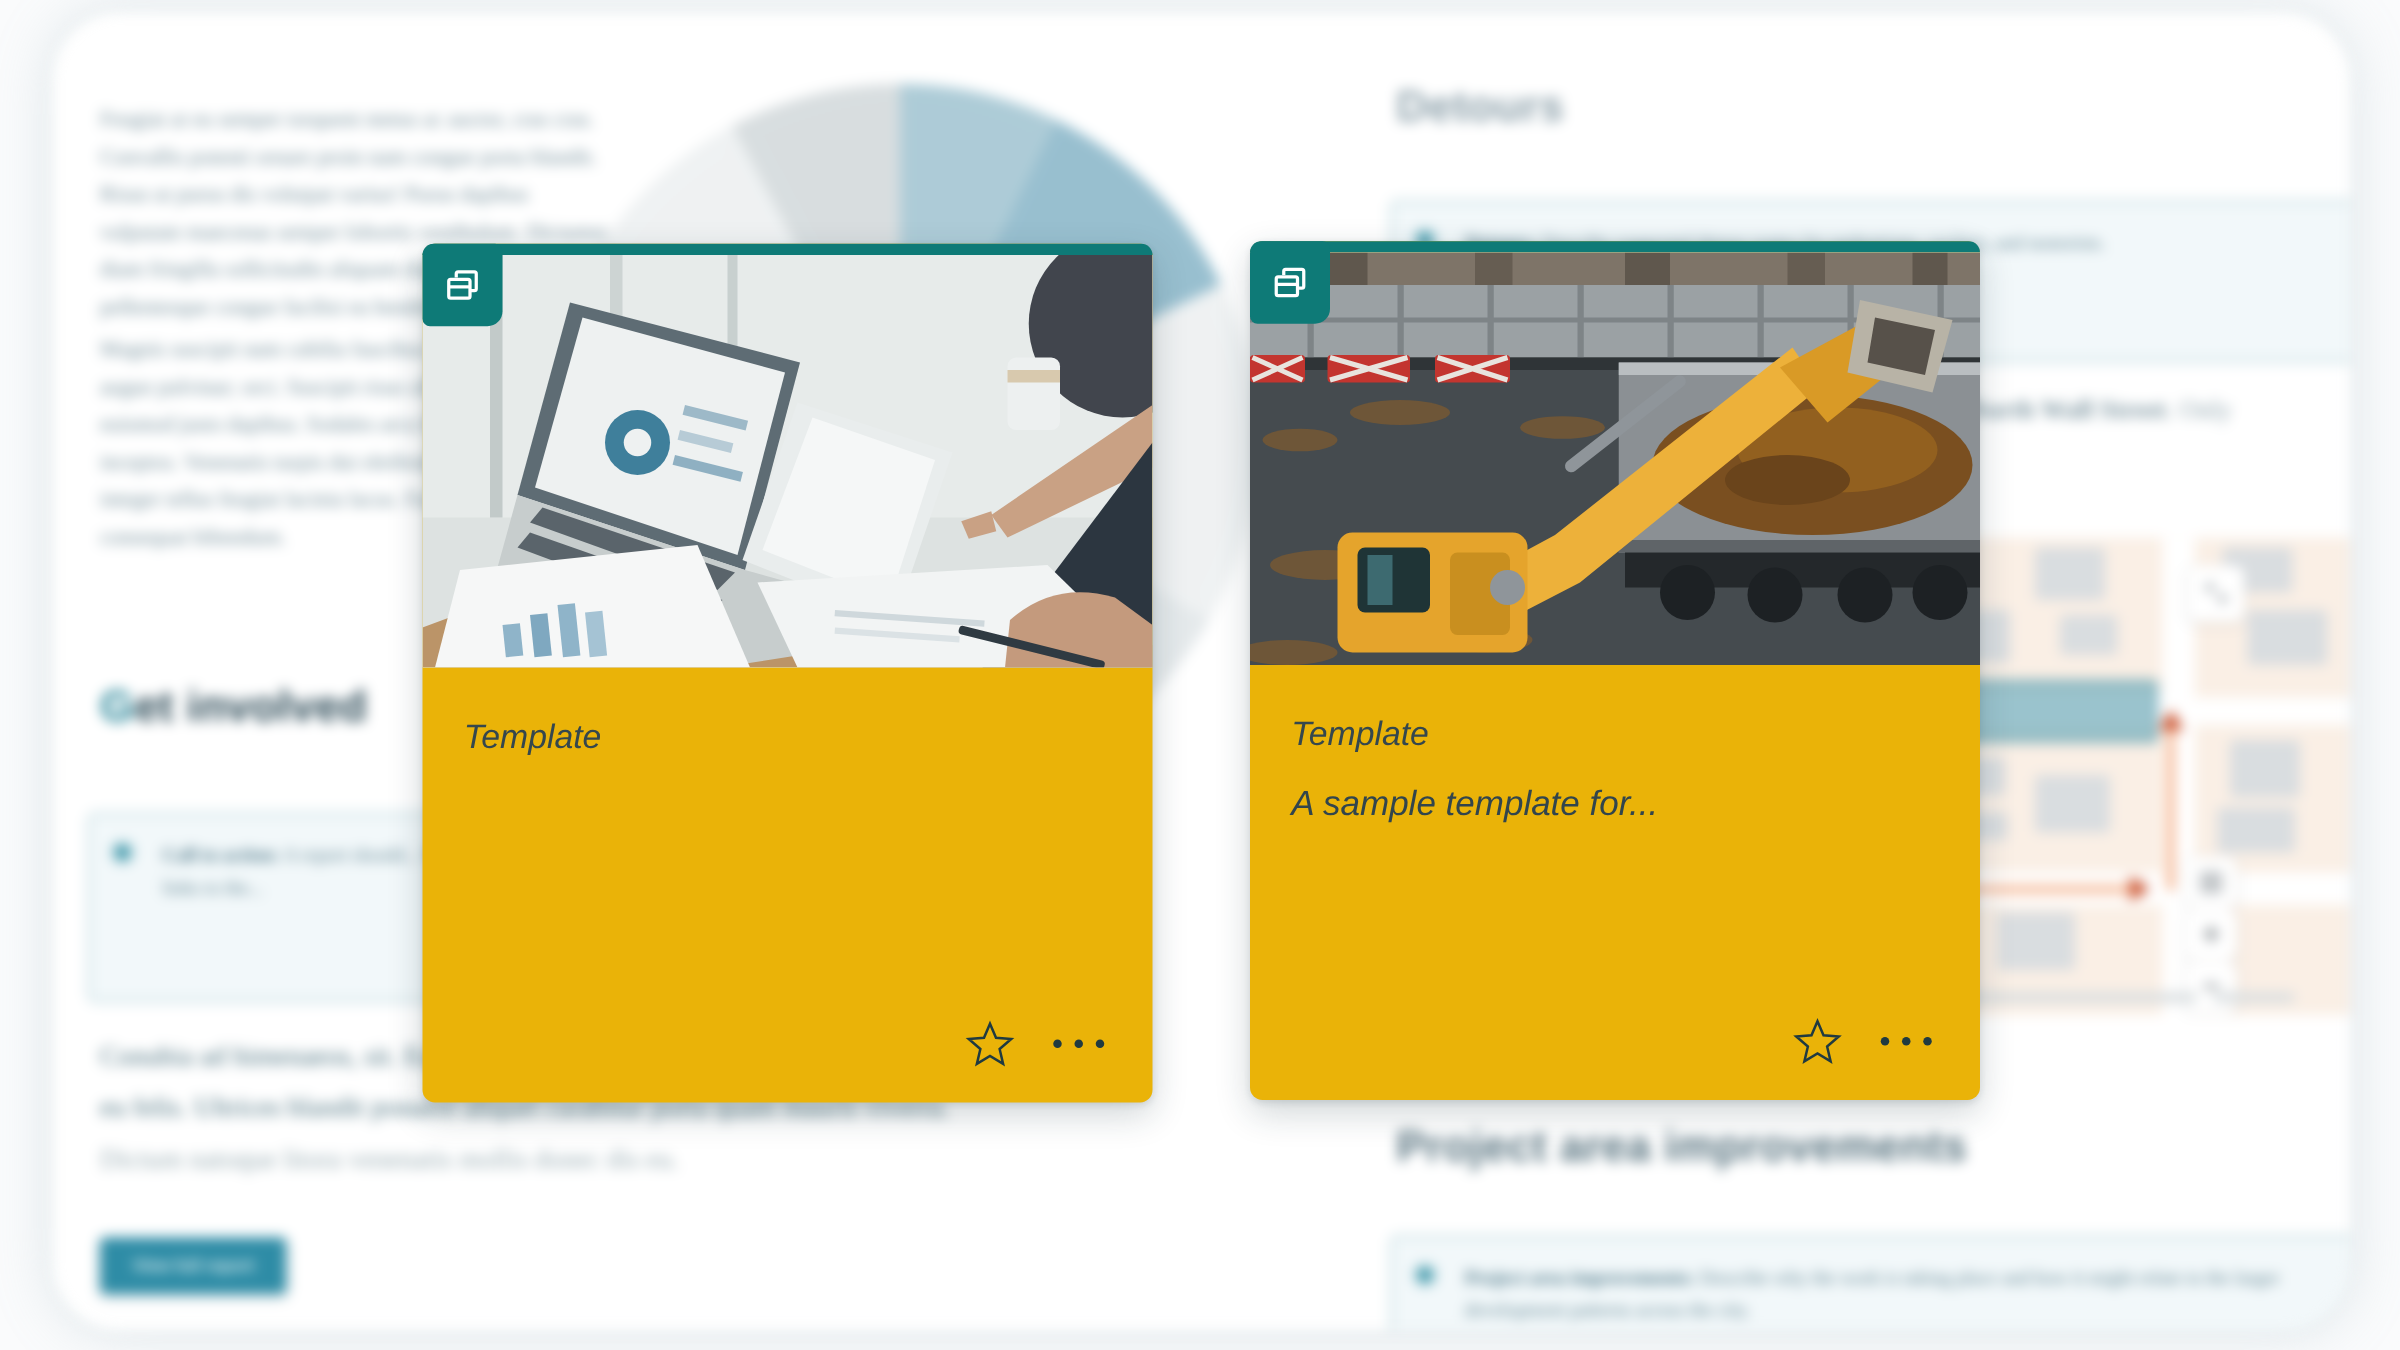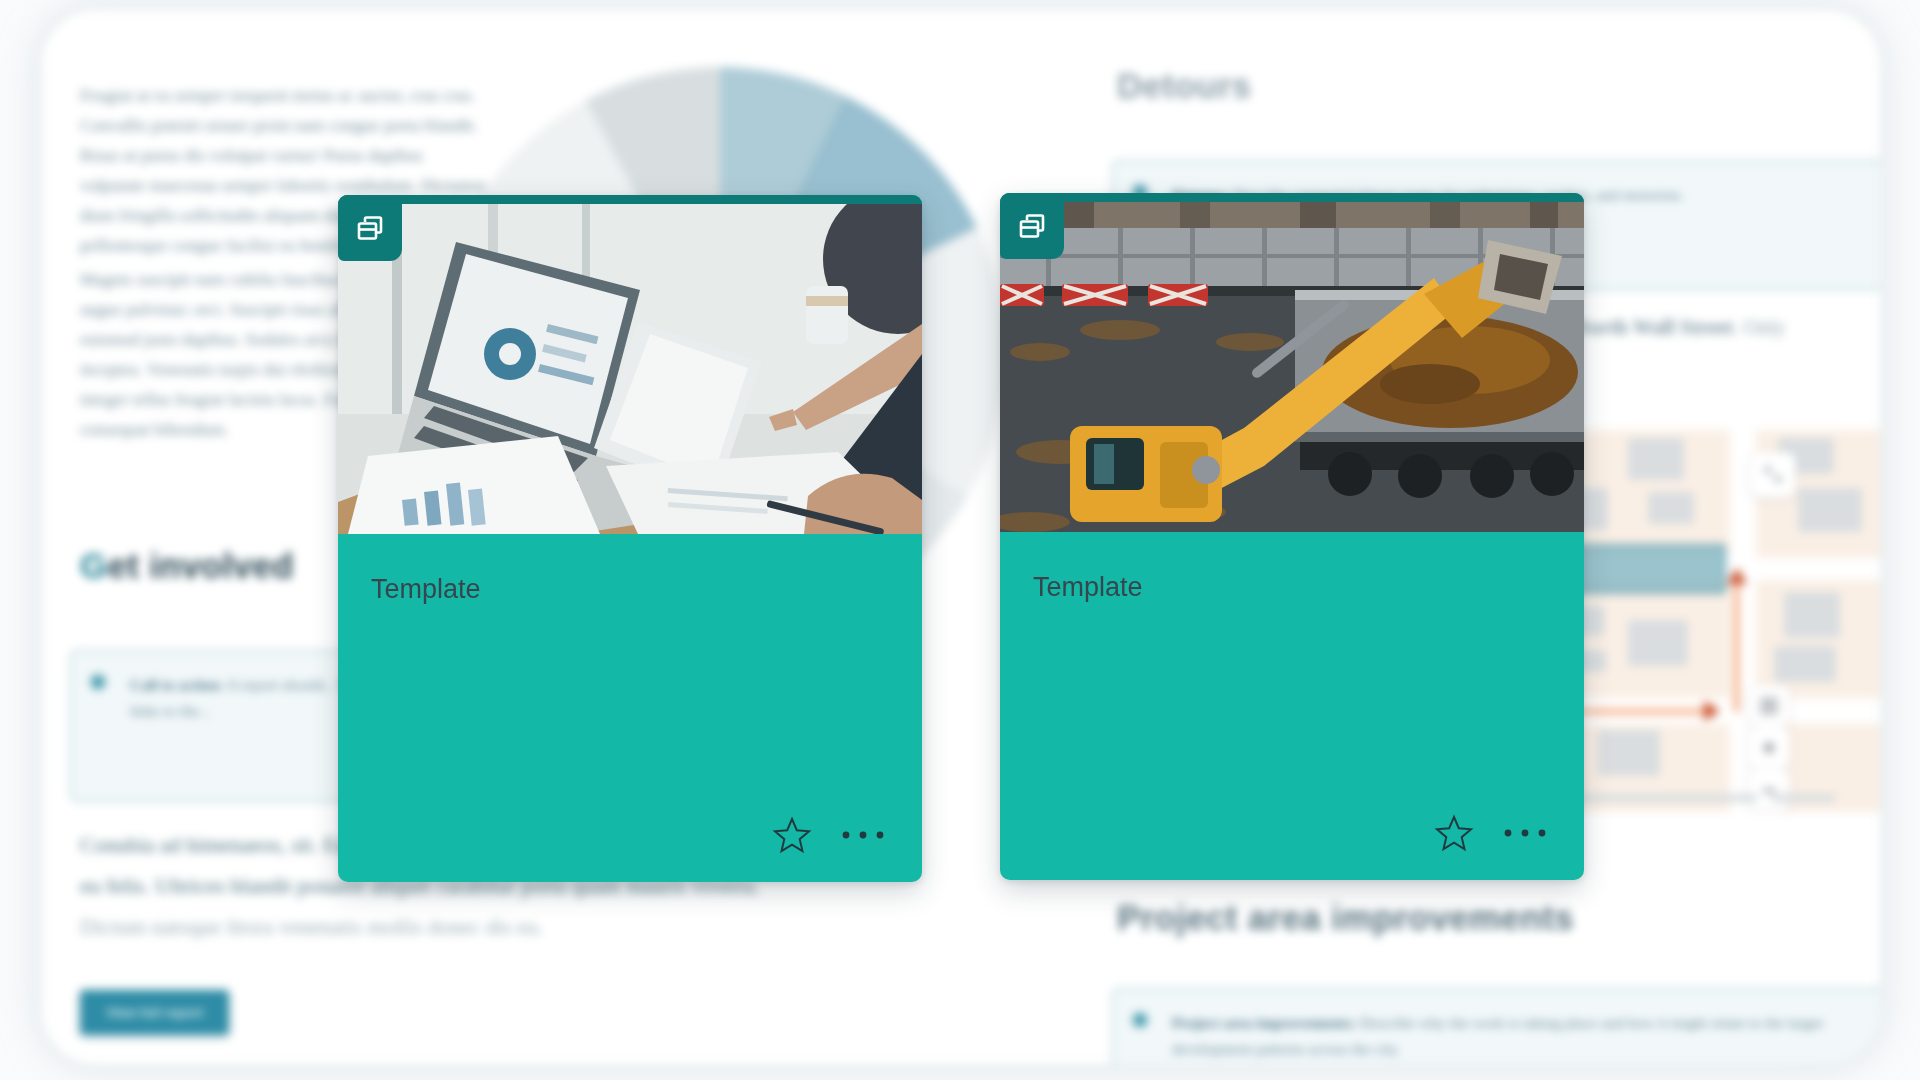--- a/index.html
+++ b/index.html
@@ -68,22 +68,23 @@
   .map .arrow{position:absolute;width:0;height:0;}
   .map .arrow.right{left:406px;top:271px;border-top:10px solid transparent;border-bottom:10px solid transparent;border-left:16px solid #c94f2a;}
   .map .arrow.up{left:429px;top:138px;border-left:10px solid transparent;border-right:10px solid transparent;border-bottom:16px solid #c94f2a;}
   .map .ctrl{
     position:absolute;background:#ffffff;border-radius:9px;box-shadow:0 1px 4px rgba(60,60,60,.25);
     display:flex;align-items:center;justify-content:center;color:#6b7378;font-size:24px;font-weight:700;
   }
   .map .attr{position:absolute;height:8px;background:#d9dee0;border-radius:4px;}
   
   .card{
-    position:absolute;width:584px;height:687px;background:#14b8a6;border-radius:10px;
+    position:absolute;width:584px;height:687px;background:#eab308;border-radius:10px;
     box-shadow:0 10px 28px rgba(25,50,60,.20),0 2px 6px rgba(25,50,60,.12);
+    font-style:italic;
   }
   .card.c1{left:338px;top:195px;}
   .card.c2{left:1000px;top:193px;}
   .accent{height:9px;background:#0e7a77;border-radius:10px 10px 0 0;}
   .photo{height:330px;overflow:hidden;background:#d8dddc;}
   .photo svg{display:block;}
   .badge{
     position:absolute;left:0;top:0;width:64px;height:66px;background:#0e7a77;
     border-radius:10px 6px 12px 6px;display:flex;align-items:center;justify-content:center;
   }
@@ -317,20 +318,21 @@
   </div>
   <div class="badge">
     <svg width="36" height="36" viewBox="0 0 36 36">
       <path d="M13 12 V9 a1.5 1.5 0 0 1 1.5 -1.5 h13 a1.5 1.5 0 0 1 1.5 1.5 v12 a1.5 1.5 0 0 1 -1.5 1.5 H24" fill="none" stroke="#ffffff" stroke-width="2.6"></path>
       <rect x="7" y="13.5" width="17" height="15" rx="1.5" fill="none" stroke="#ffffff" stroke-width="2.6"></rect>
       <line x1="7" y1="19.5" x2="24" y2="19.5" stroke="#ffffff" stroke-width="2.6"></line>
     </svg>
   </div>
   <div class="card-body">
     <div class="card-label">Template</div>
+    <div class="card-desc">A sample template for...</div>
   </div>
   <div class="card-footer">
     <button class="icon-btn">
       <svg width="40" height="40" viewBox="0 0 40 40">
         <path d="M20 4 L24.8 15.2 L37 16.2 L27.7 24.2 L30.5 36.1 L20 29.7 L9.5 36.1 L12.3 24.2 L3 16.2 L15.2 15.2 Z" fill="none" stroke="#203a40" stroke-width="2"></path>
       </svg>
     </button>
     <button class="icon-btn">
       <svg width="46" height="10" viewBox="0 0 46 10">
         <circle cx="6" cy="5" r="3.4" fill="#203a40"></circle>

